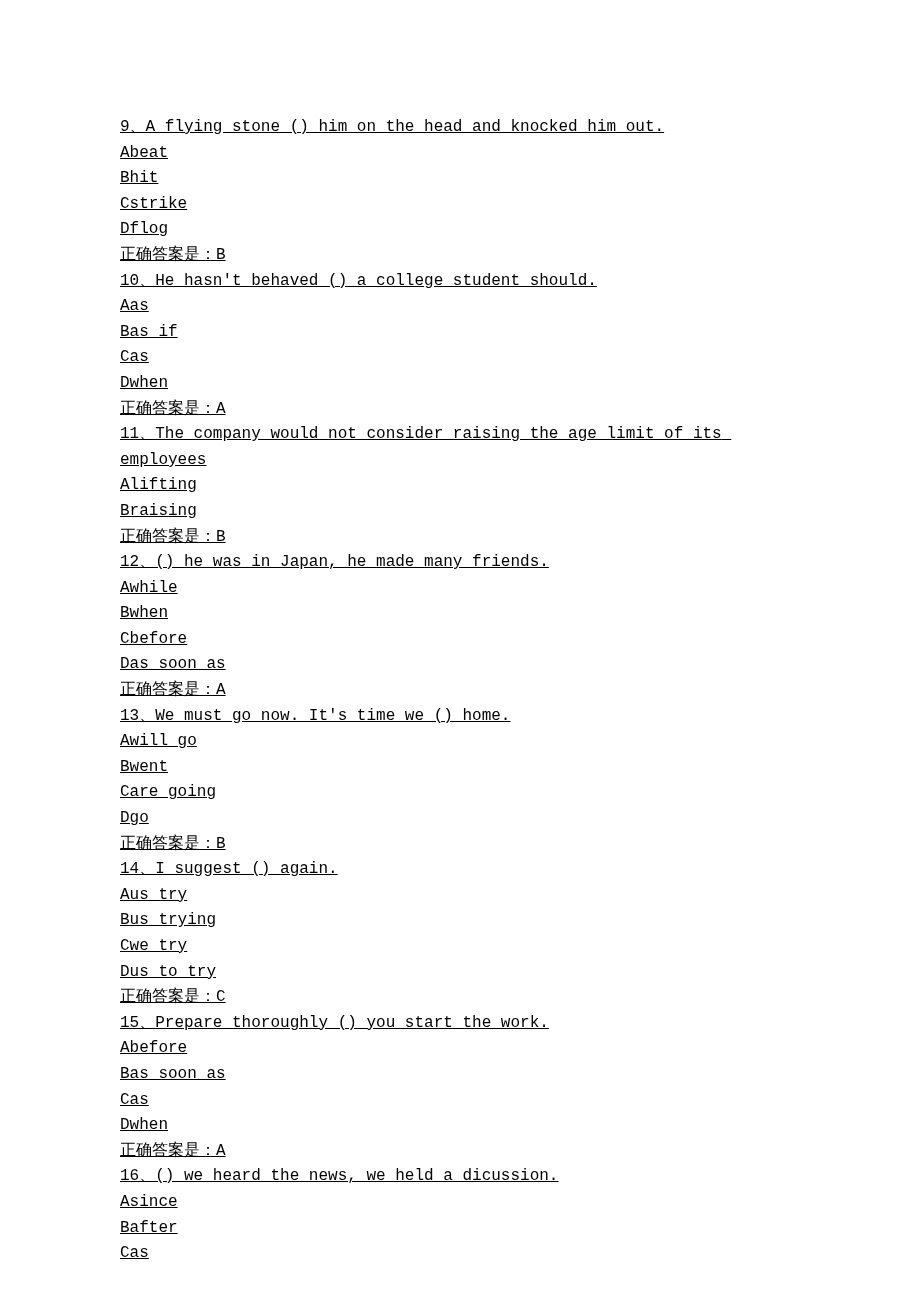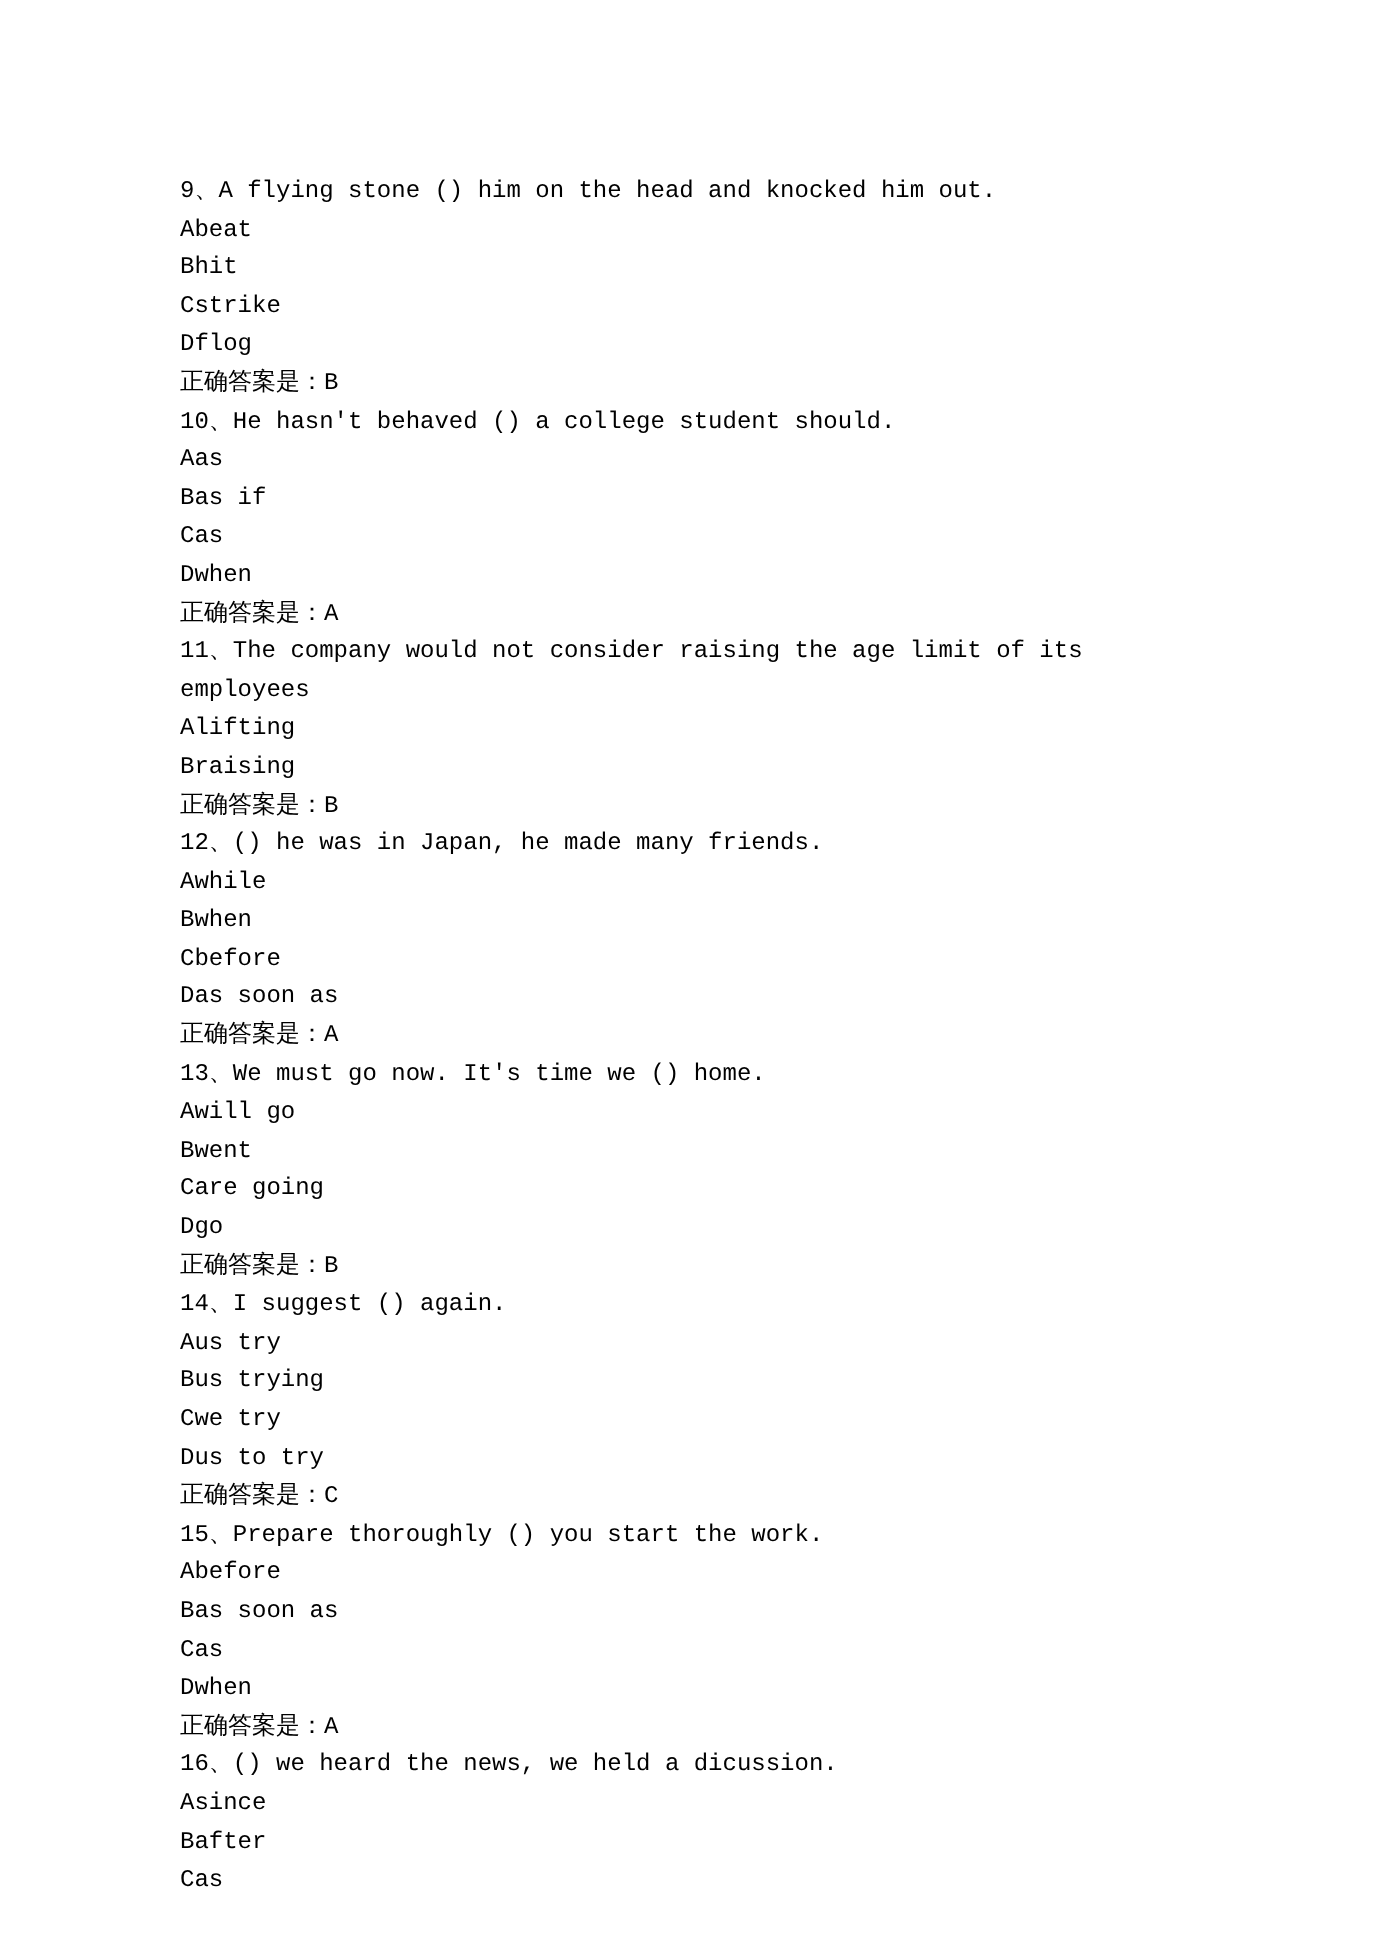--- a/index.html
+++ b/index.html
@@ -13,18 +13,19 @@
   }
   .page {
     width: 920px;
     min-height: 1302px;
     padding: 115px 120px 60px 120px;
     box-sizing: border-box;
     white-space: pre-wrap;
   }
   .line {
     display: block;
+    text-decoration: underline;
   }
 </style>
 </head>
 <body>
 
 <div class="page" id="page-root"><span class="line">9、A flying stone () him on the head and knocked him out.</span><span class="line">Abeat</span><span class="line">Bhit</span><span class="line">Cstrike</span><span class="line">Dflog</span><span class="line">正确答案是：B</span><span class="line">10、He hasn't behaved () a college student should.</span><span class="line">Aas</span><span class="line">Bas if</span><span class="line">Cas</span><span class="line">Dwhen</span><span class="line">正确答案是：A</span><span class="line">11、The company would not consider raising the age limit of its employees</span><span class="line">Alifting</span><span class="line">Braising</span><span class="line">正确答案是：B</span><span class="line">12、() he was in Japan, he made many friends.</span><span class="line">Awhile</span><span class="line">Bwhen</span><span class="line">Cbefore</span><span class="line">Das soon as</span><span class="line">正确答案是：A</span><span class="line">13、We must go now. It's time we () home.</span><span class="line">Awill go</span><span class="line">Bwent</span><span class="line">Care going</span><span class="line">Dgo</span><span class="line">正确答案是：B</span><span class="line">14、I suggest () again.</span><span class="line">Aus try</span><span class="line">Bus trying</span><span class="line">Cwe try</span><span class="line">Dus to try</span><span class="line">正确答案是：C</span><span class="line">15、Prepare thoroughly () you start the work.</span><span class="line">Abefore</span><span class="line">Bas soon as</span><span class="line">Cas</span><span class="line">Dwhen</span><span class="line">正确答案是：A</span><span class="line">16、() we heard the news, we held a dicussion.</span><span class="line">Asince</span><span class="line">Bafter</span><span class="line">Cas</span></div>
 
 </body></html>

